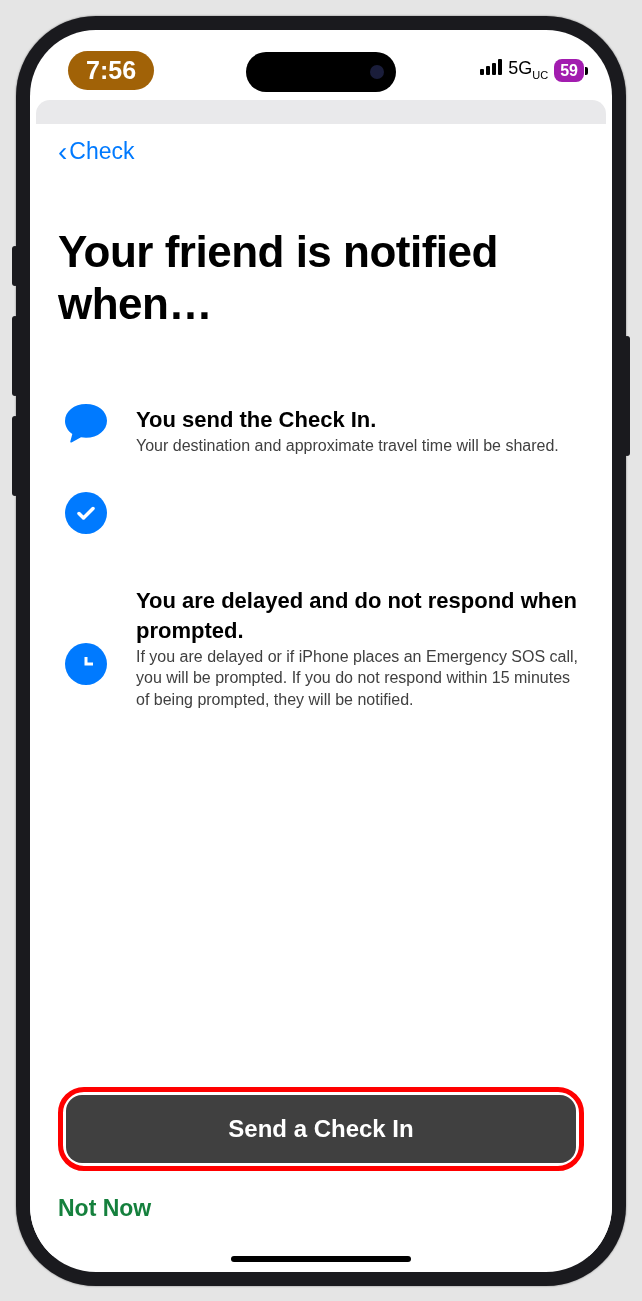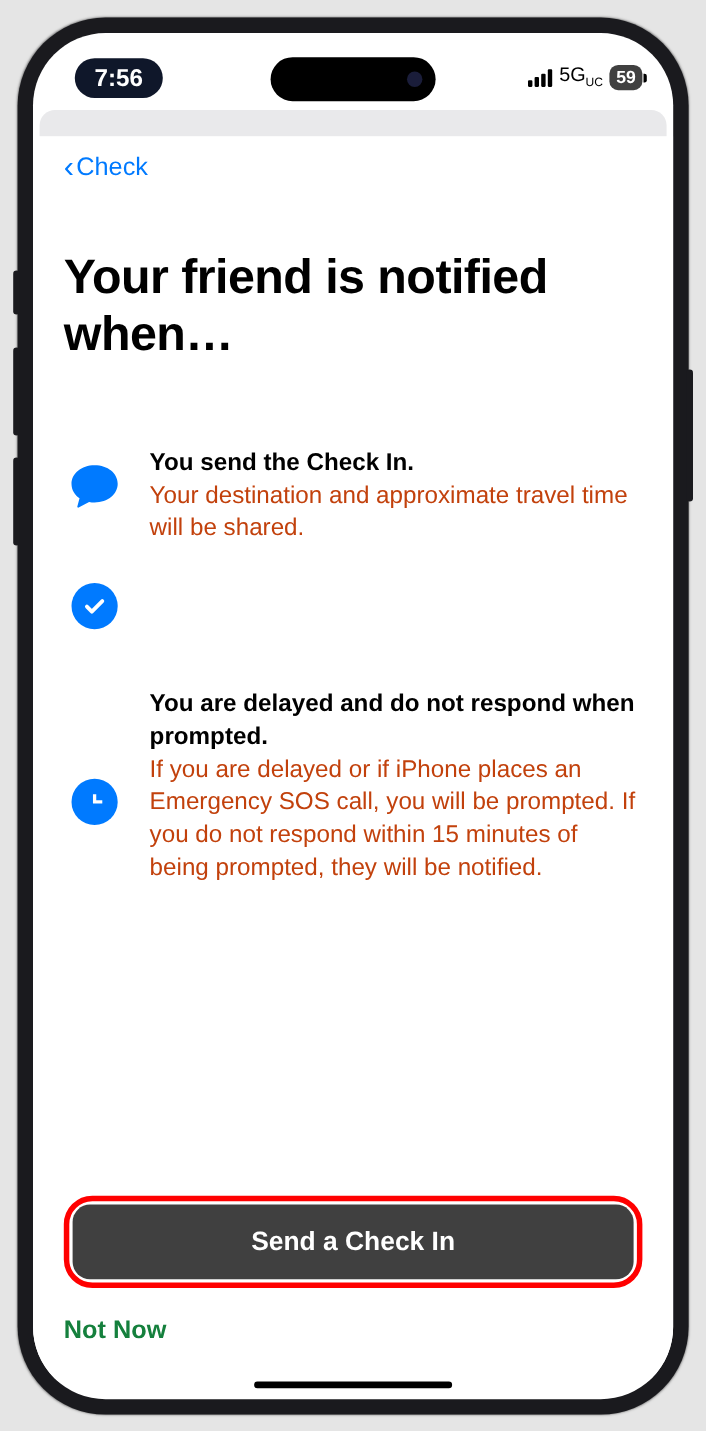--- a/index.html
+++ b/index.html
@@ -67,31 +67,31 @@
     }
     .status-bar {
       height: 70px;
       display: flex;
       align-items: center;
       justify-content: space-between;
       padding: 0 28px 0 38px;
       padding-top: 12px;
     }
     .time-pill {
-      background: #0f172a;
+      background: #a16207;
       color: #fff;
       font-weight: 600;
-      font-size: 22px;
+      font-size: 25px;
       padding: 5px 18px;
       border-radius: 22px;
       text-align: center;
     }
     .status-right {
       display: flex;
-      align-items: center;
+      align-items: flex-start;
       gap: 6px;
       font-weight: 600;
     }
     .signal-bars {
       display: flex;
       align-items: flex-end;
       gap: 2px;
       height: 16px;
     }
     .signal-bars span {
@@ -106,21 +106,21 @@
     .network-label {
       font-size: 18px;
       font-weight: 500;
       line-height: 1;
     }
     .network-label sub {
       font-size: 11px;
       vertical-align: sub;
     }
     .battery-pill {
-      background: #404040;
+      background: #a21caf;
       color: #fff;
       font-size: 16px;
       font-weight: 700;
       padding: 2px 6px;
       border-radius: 8px;
       position: relative;
       line-height: 1.2;
     }
     .battery-pill::after {
       content: "";
@@ -191,22 +191,22 @@
       flex: 1;
       margin-top: 16px;
     }
     .item-title {
       font-size: 22px;
       font-weight: 600;
       color: #000;
       line-height: 1.35;
     }
     .item-desc {
-      font-size: 22px;
-      color: #c2410c;
+      font-size: 16px;
+      color: #404040;
       line-height: 1.35;
     }
     .footer {
       margin-top: auto;
       padding-bottom: 18px;
     }
     .primary-button-wrap {
       border: 5px solid #ff0000;
       border-radius: 26px;
       padding: 3px;

